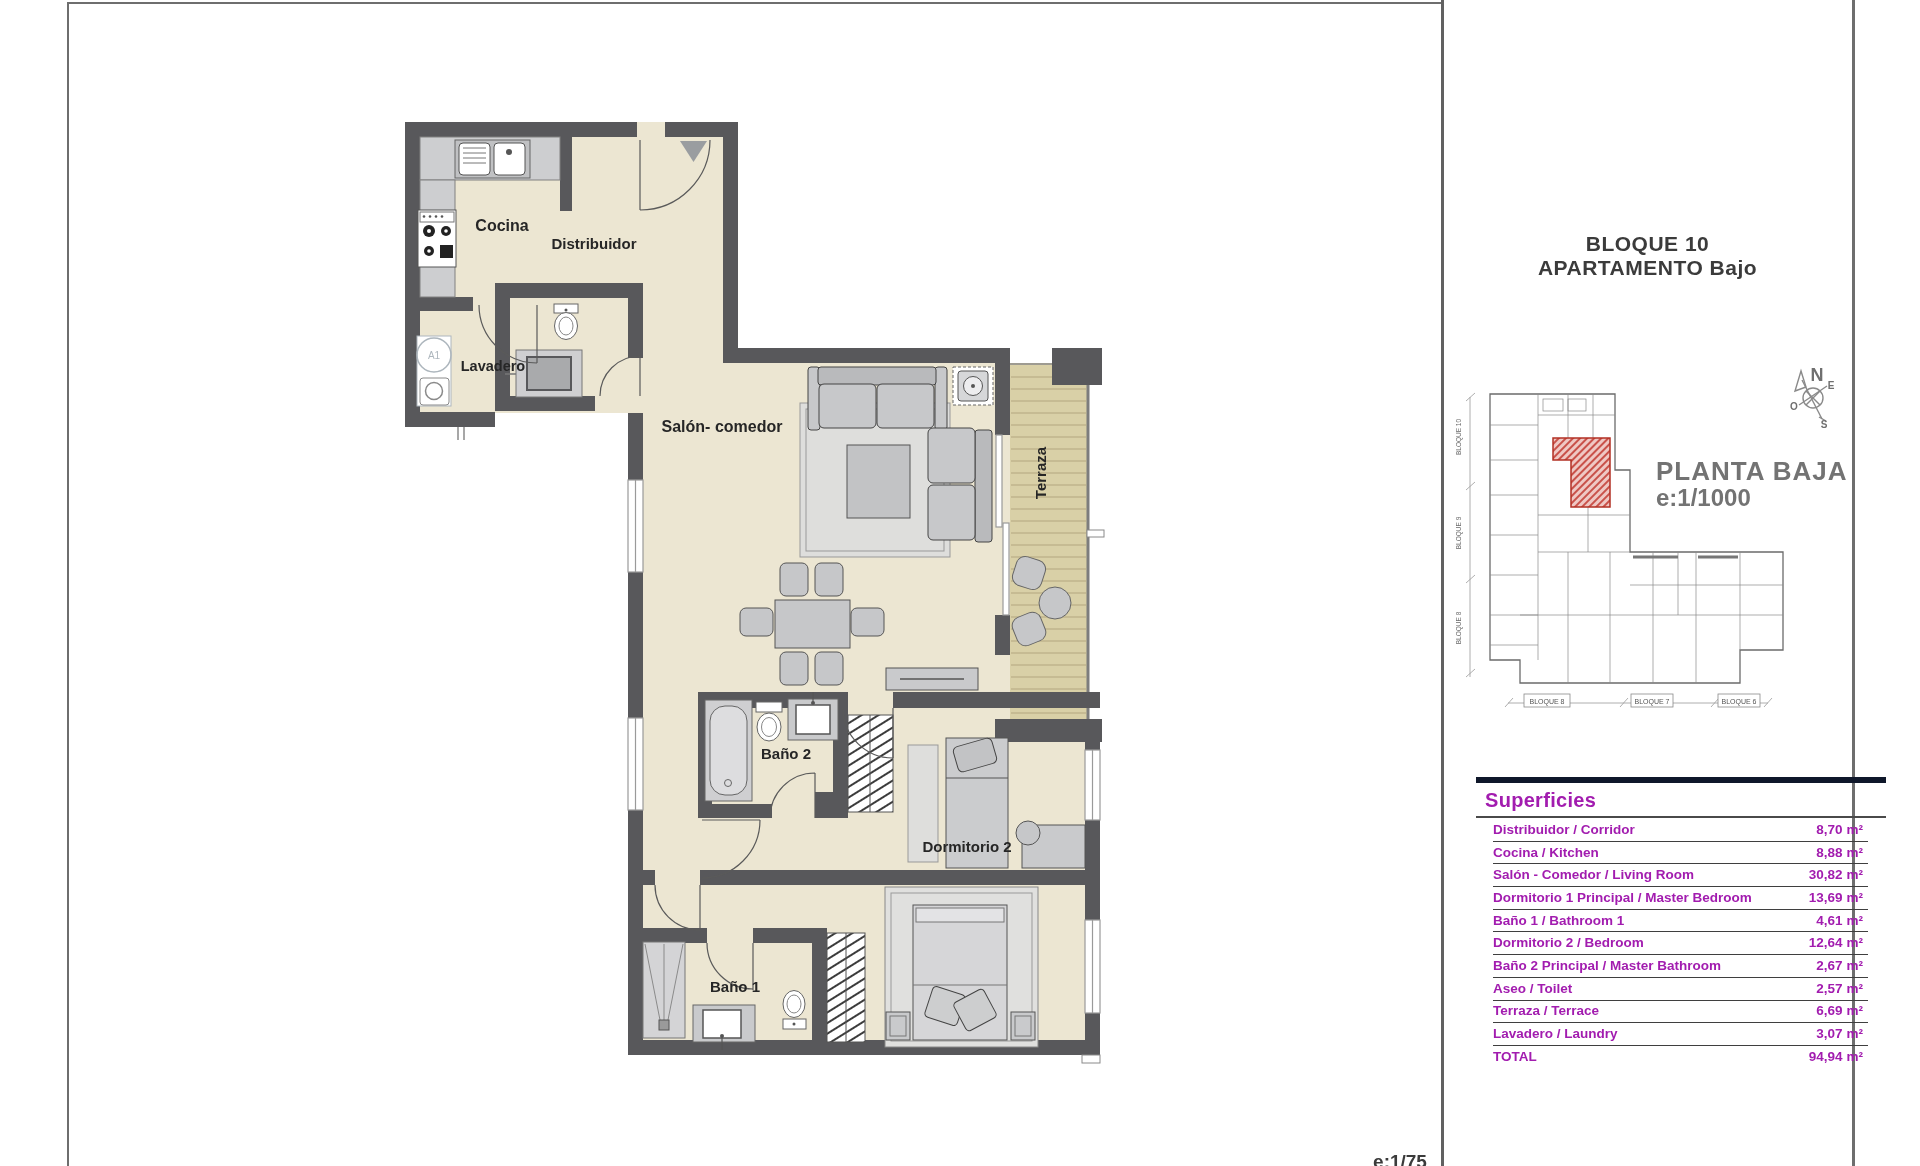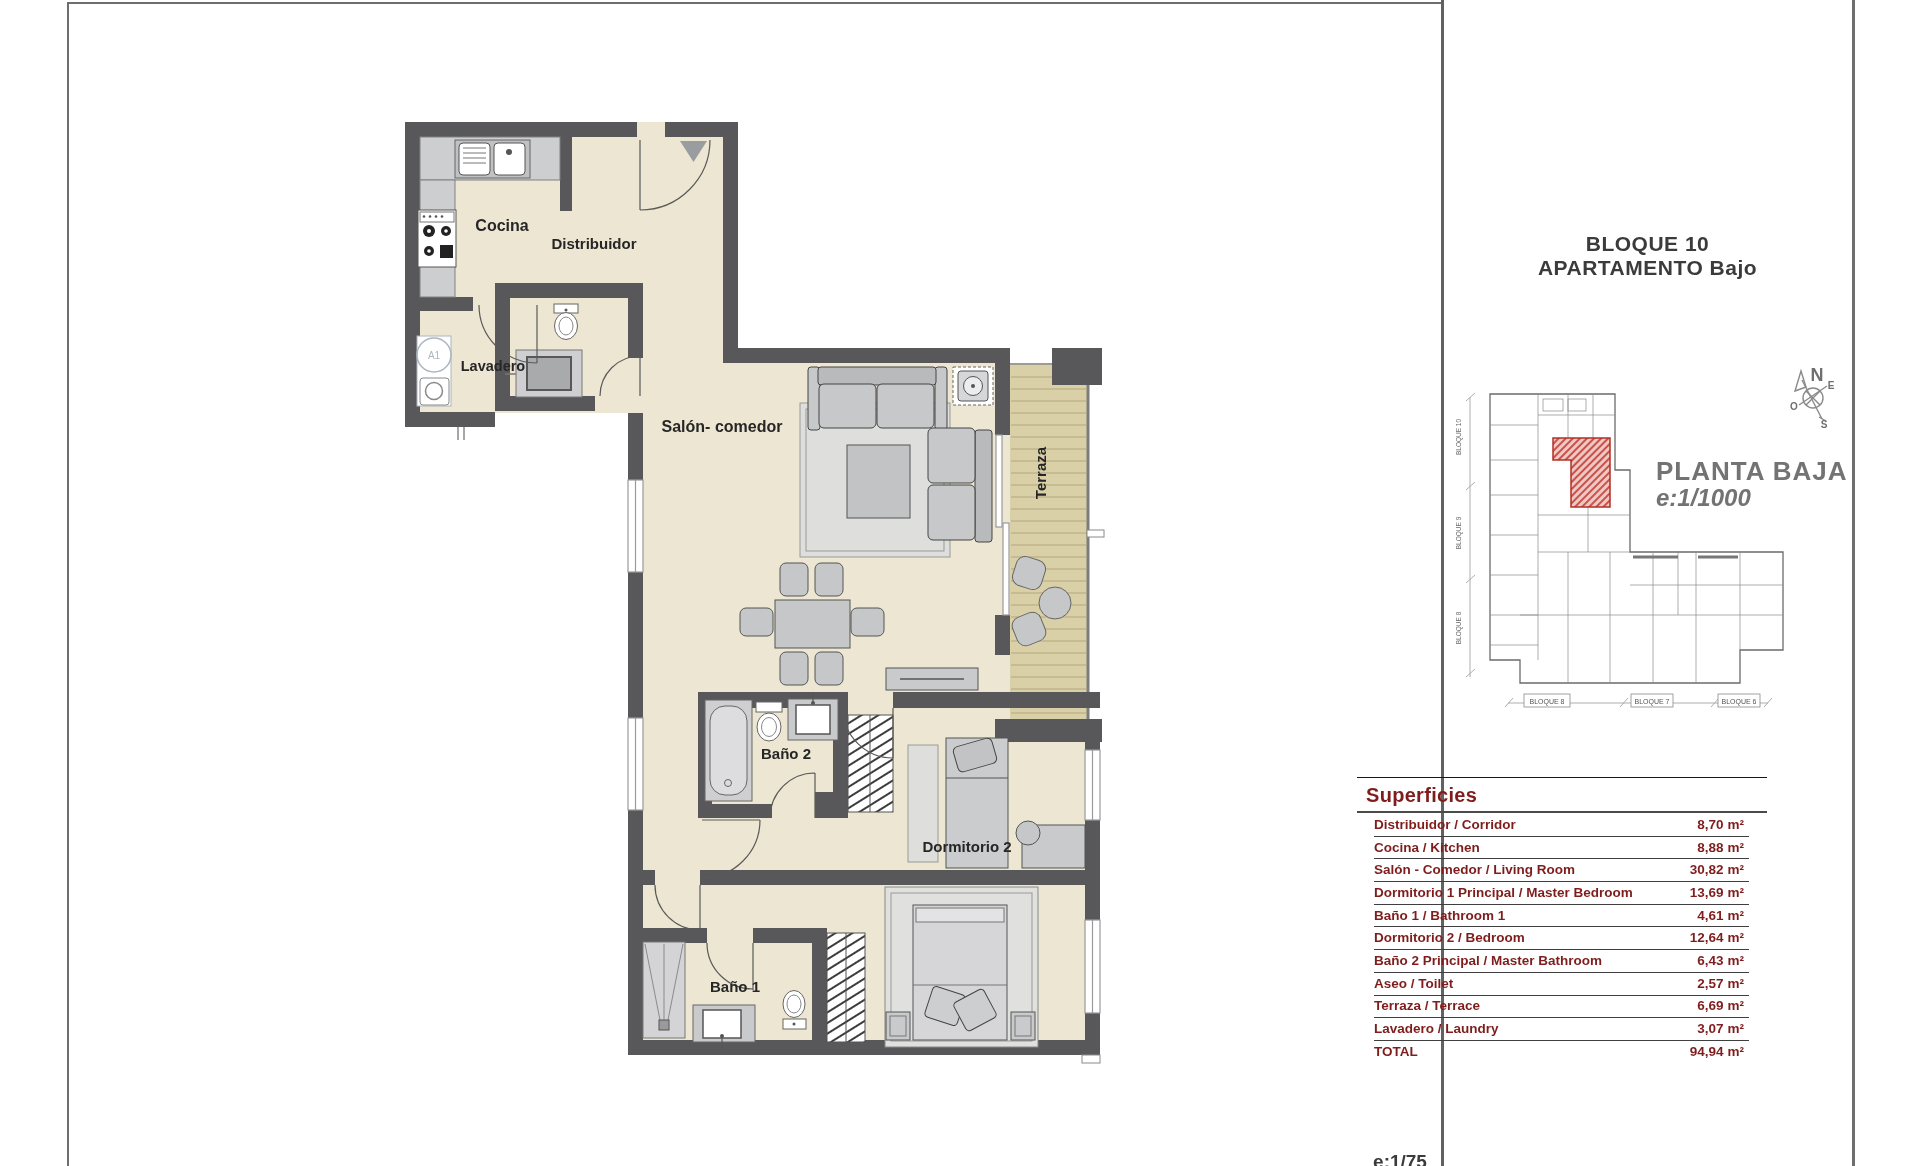--- a/index.html
+++ b/index.html
@@ -13,23 +13,23 @@
   
   .panel-title{
     position:absolute;left:1444px;top:232px;width:407px;
     text-align:center;font-weight:bold;color:#3b3b3b;
     font-size:21px;line-height:24px;letter-spacing:.5px;
   }
   .planta-caption{
     position:absolute;left:1656px;top:458px;color:#737373;font-weight:bold;
   }
   .planta-caption .l1{font-size:26px;line-height:27px;letter-spacing:1px;}
-  .planta-caption .l2{font-size:24px;line-height:26px;font-style:italic;}
+  .planta-caption .l2{font-size:24px;line-height:26px;}
   
-  .areas{position:absolute;left:1357px;top:777px;width:410px;border-top:1px solid #0f172a;color:#7f1d1d;}
+  .areas{position:absolute;left:1476px;top:777px;width:410px;border-top:6px solid #0f172a;color:#a21caf;}
   .areas .hdr{font-size:20px;font-weight:bold;padding:6px 0 4px 9px;letter-spacing:.3px;}
   .areas .hdr-rule{height:0;border-bottom:2px solid #4a4a4a;}
   .areas .row{position:relative;height:22.7px;display:flex;align-items:center;
     font-size:13.5px;font-weight:bold;gap:23px;}
   .areas .row .lbl{flex:1;padding-left:17px;white-space:nowrap;}
   .areas .row .val{padding-right:23px;white-space:nowrap;}
   .areas .row .rule{position:absolute;left:17px;right:18px;bottom:-1px;border-bottom:1.5px solid #3f3f3f;}
   .areas .unit{margin-left:4px;}
   
   .scale-note{position:absolute;left:1345px;top:1151px;width:110px;text-align:center;
@@ -472,21 +472,21 @@
     <span class="val"><span>4,61</span><span class="unit">m²</span></span>
     <span class="rule"></span>
   </div>
   <div class="row">
     <span class="lbl">Dormitorio 2 / Bedroom</span>
     <span class="val"><span>12,64</span><span class="unit">m²</span></span>
     <span class="rule"></span>
   </div>
   <div class="row">
     <span class="lbl">Baño 2 Principal / Master Bathroom</span>
-    <span class="val"><span>6,43</span><span class="unit">m²</span></span>
+    <span class="val"><span>2,67</span><span class="unit">m²</span></span>
     <span class="rule"></span>
   </div>
   <div class="row">
     <span class="lbl">Aseo / Toilet</span>
     <span class="val"><span>2,57</span><span class="unit">m²</span></span>
     <span class="rule"></span>
   </div>
   <div class="row">
     <span class="lbl">Terraza / Terrace</span>
     <span class="val"><span>6,69</span><span class="unit">m²</span></span>

